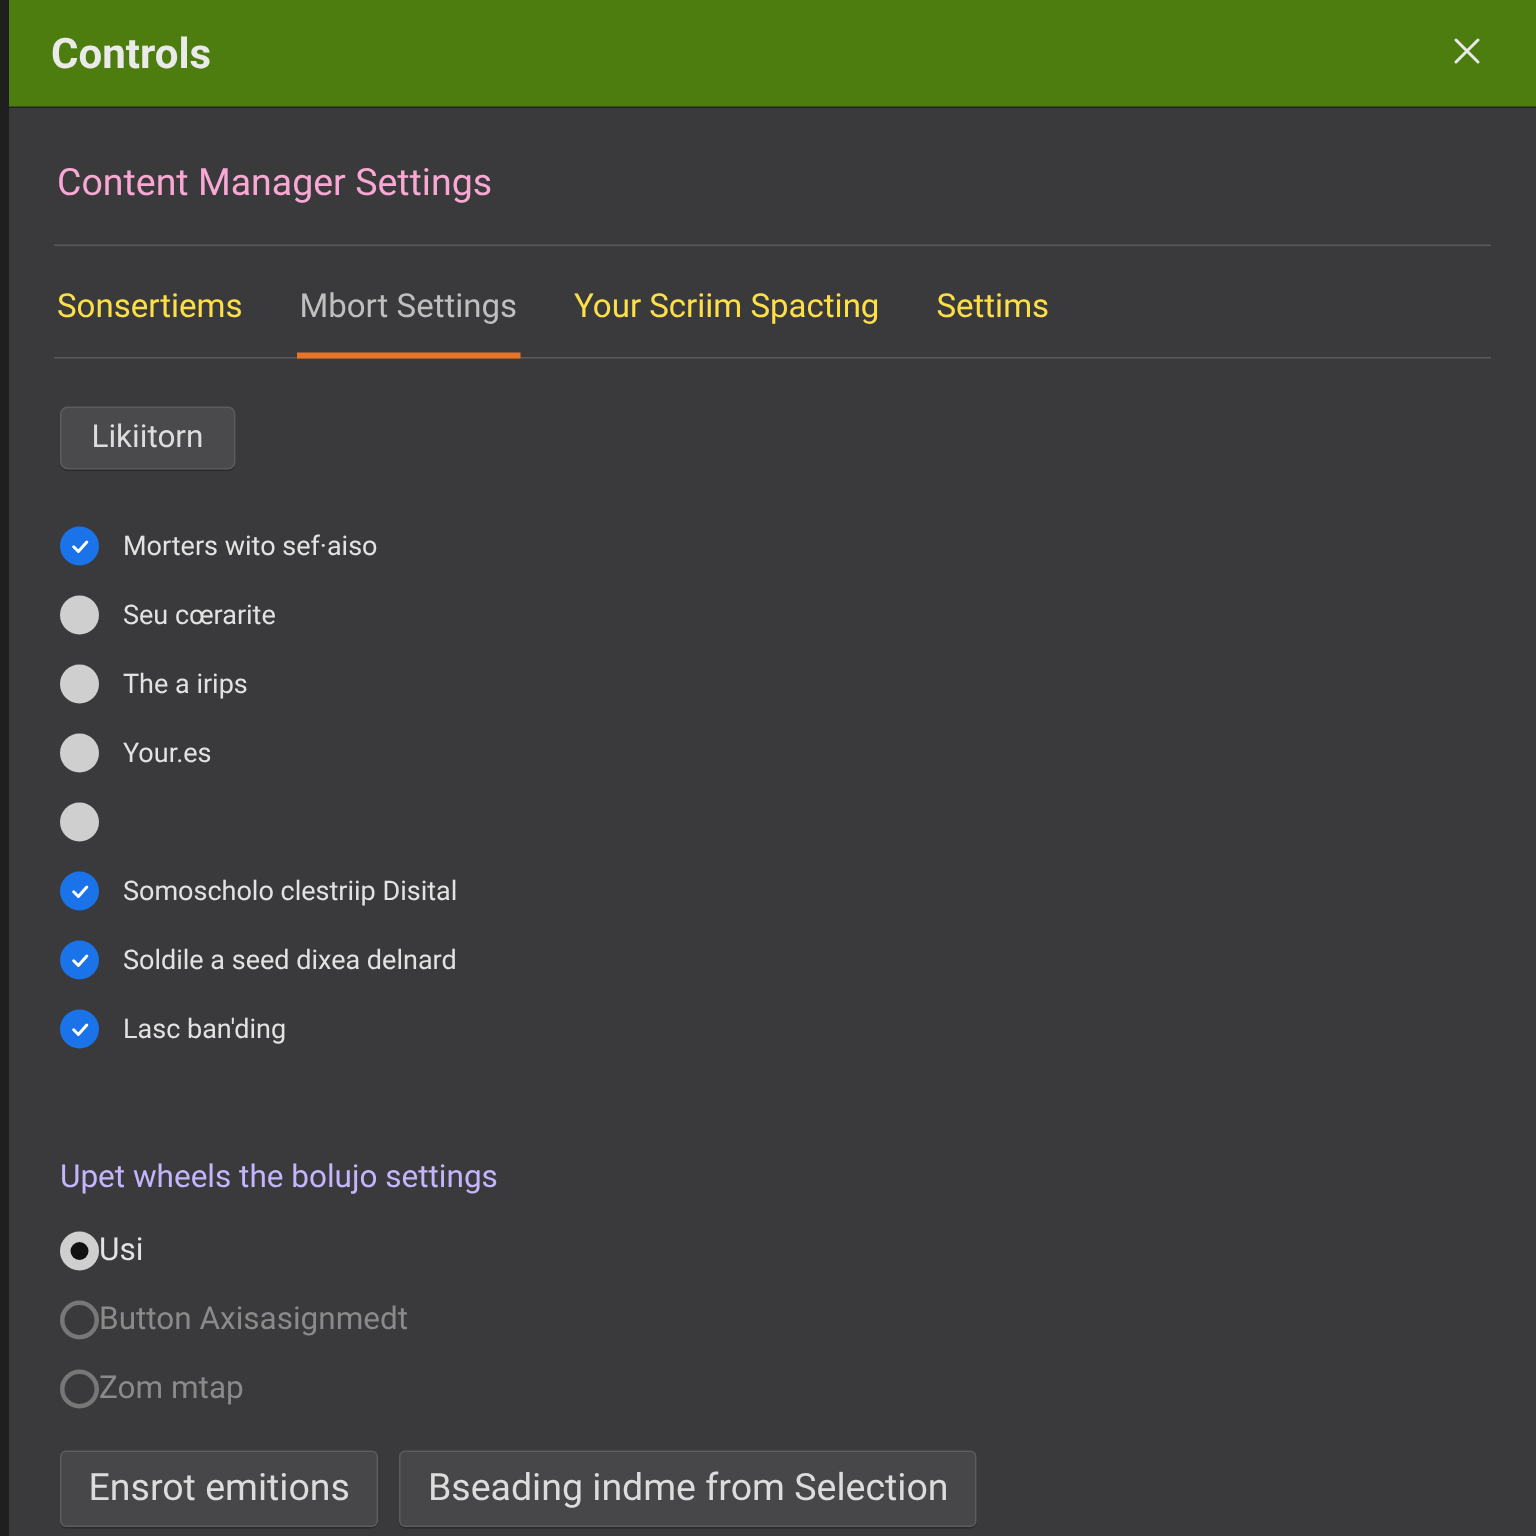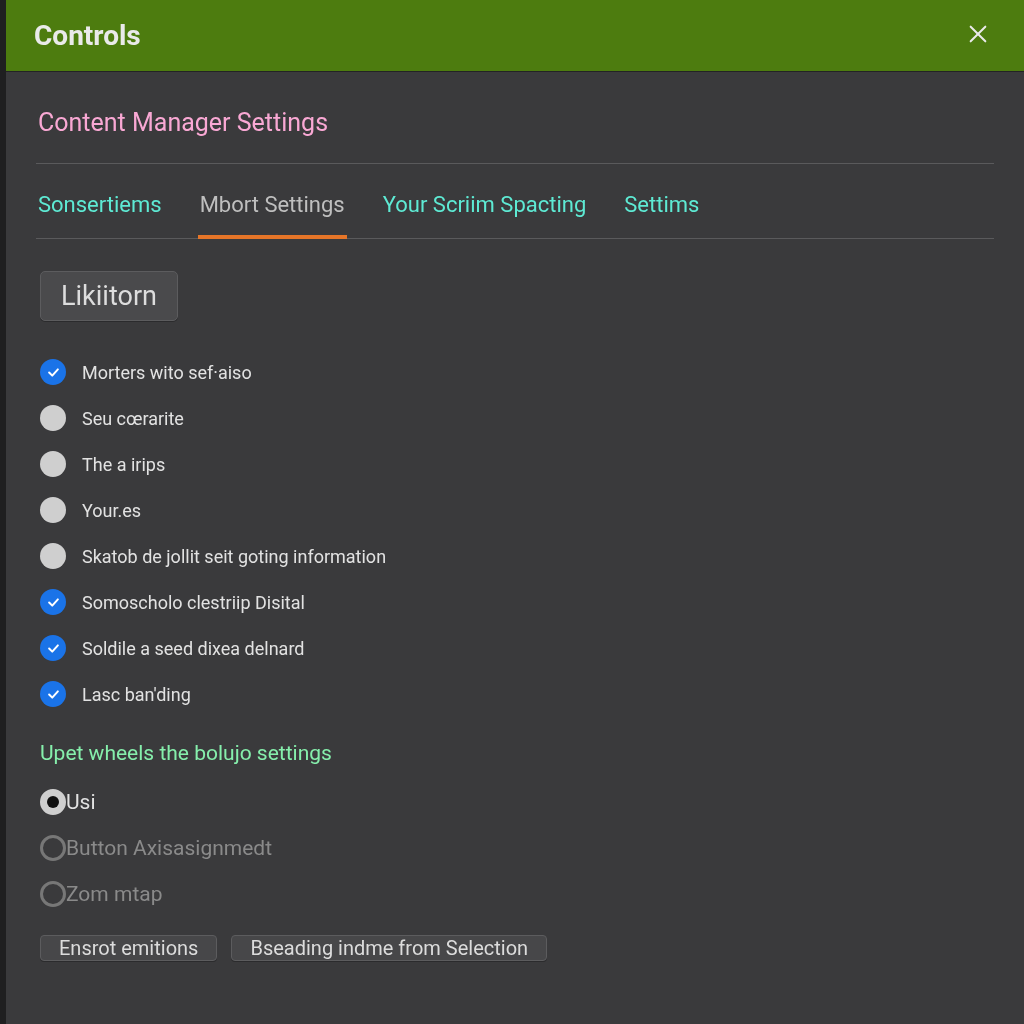--- a/index.html
+++ b/index.html
@@ -56,38 +56,38 @@
   
   .tabs {
     display: flex;
     gap: 34px;
     border-bottom: 1px solid #5a5a5c;
     margin-top: 2px;
   }
   .tab {
     padding: 26px 2px 18px 2px;
     font-size: 22px;
-    color: #5eead4;
+    color: #fde047;
     cursor: pointer;
     border-bottom: 4px solid transparent;
     margin-bottom: -1px;
   }
   .tab.active {
     color: #bfbfbf;
     border-bottom-color: #e67528;
   }
   
   .body { padding: 32px 4px 0 4px; }
   .pillbtn {
     display: inline-block;
     background: #4a4a4c;
     border: 1px solid #5c5c5e;
     border-radius: 5px;
     padding: 8px 20px;
-    font-size: 27px;
+    font-size: 21px;
     color: #ddd;
     cursor: pointer;
     box-shadow: 0 1px 0 rgba(0,0,0,.25);
   }
   
   .options { margin-top: 28px; }
   .opt {
     display: flex;
     align-items: center;
     gap: 16px;
@@ -109,23 +109,23 @@
     position: relative;
   }
   .opt.radio .control::after {
     content:""; position:absolute; inset:6px;
     border-radius:50%;
     background: transparent;
   }
   .opt .label { font-size: 18px; color: #e2e2e2; }
   
   .section-heading {
-    margin-top: 24px;
+    margin-top: 64px;
     font-size: 21px;
-    color: #86efac;
+    color: #c4b5fd;
     padding-bottom: 6px;
   }
   .radio-group { margin-top: 8px; }
   .r-opt {
     display: flex; align-items: center; 
     padding: 10px 0;
   }
   .r-opt .rc {
     width: 26px; height: 26px;
     border-radius: 50%;
@@ -142,22 +142,22 @@
   .r-opt.selected .rc { background:#cfcfcf; }
   .r-opt.disabled .rc { border-color:#777; }
   .r-opt .label { font-size: 21px; color: #e2e2e2; }
   .r-opt.disabled .label { color: #8a8a8a; }
   
   .btnrow { display:flex; gap:14px; margin-top:18px; }
   .btn {
     background:#474749;
     border:1px solid #5c5c5e;
     border-radius:4px;
-    padding:0 18px;
-    font-size:20px;
+    padding:10px 18px;
+    font-size:25px;
     color:#dcdcdc;
     cursor:pointer;
     box-shadow: 0 1px 0 rgba(0,0,0,.25);
   }
 </style>
 </head>
 <body>
 
 <div class="window">
 
@@ -209,21 +209,20 @@
           <span class="label">The a irips</span>
         </div>
 
         <div class="opt radio">
           <span class="control"></span>
           <span class="label">Your.es</span>
         </div>
 
         <div class="opt radio">
           <span class="control"></span>
-          <span class="label">Skatob de jollit seit goting information</span>
         </div>
 
         <div class="opt checkbox">
           <span class="control">
             <svg viewBox="0 0 24 24" fill="none" stroke="currentColor" stroke-width="3.2" stroke-linecap="round" stroke-linejoin="round">
                 <polyline points="5 12 10 17 19 7"></polyline>
               </svg>
           </span>
           <span class="label">Somoscholo clestriip Disital</span>
         </div>

